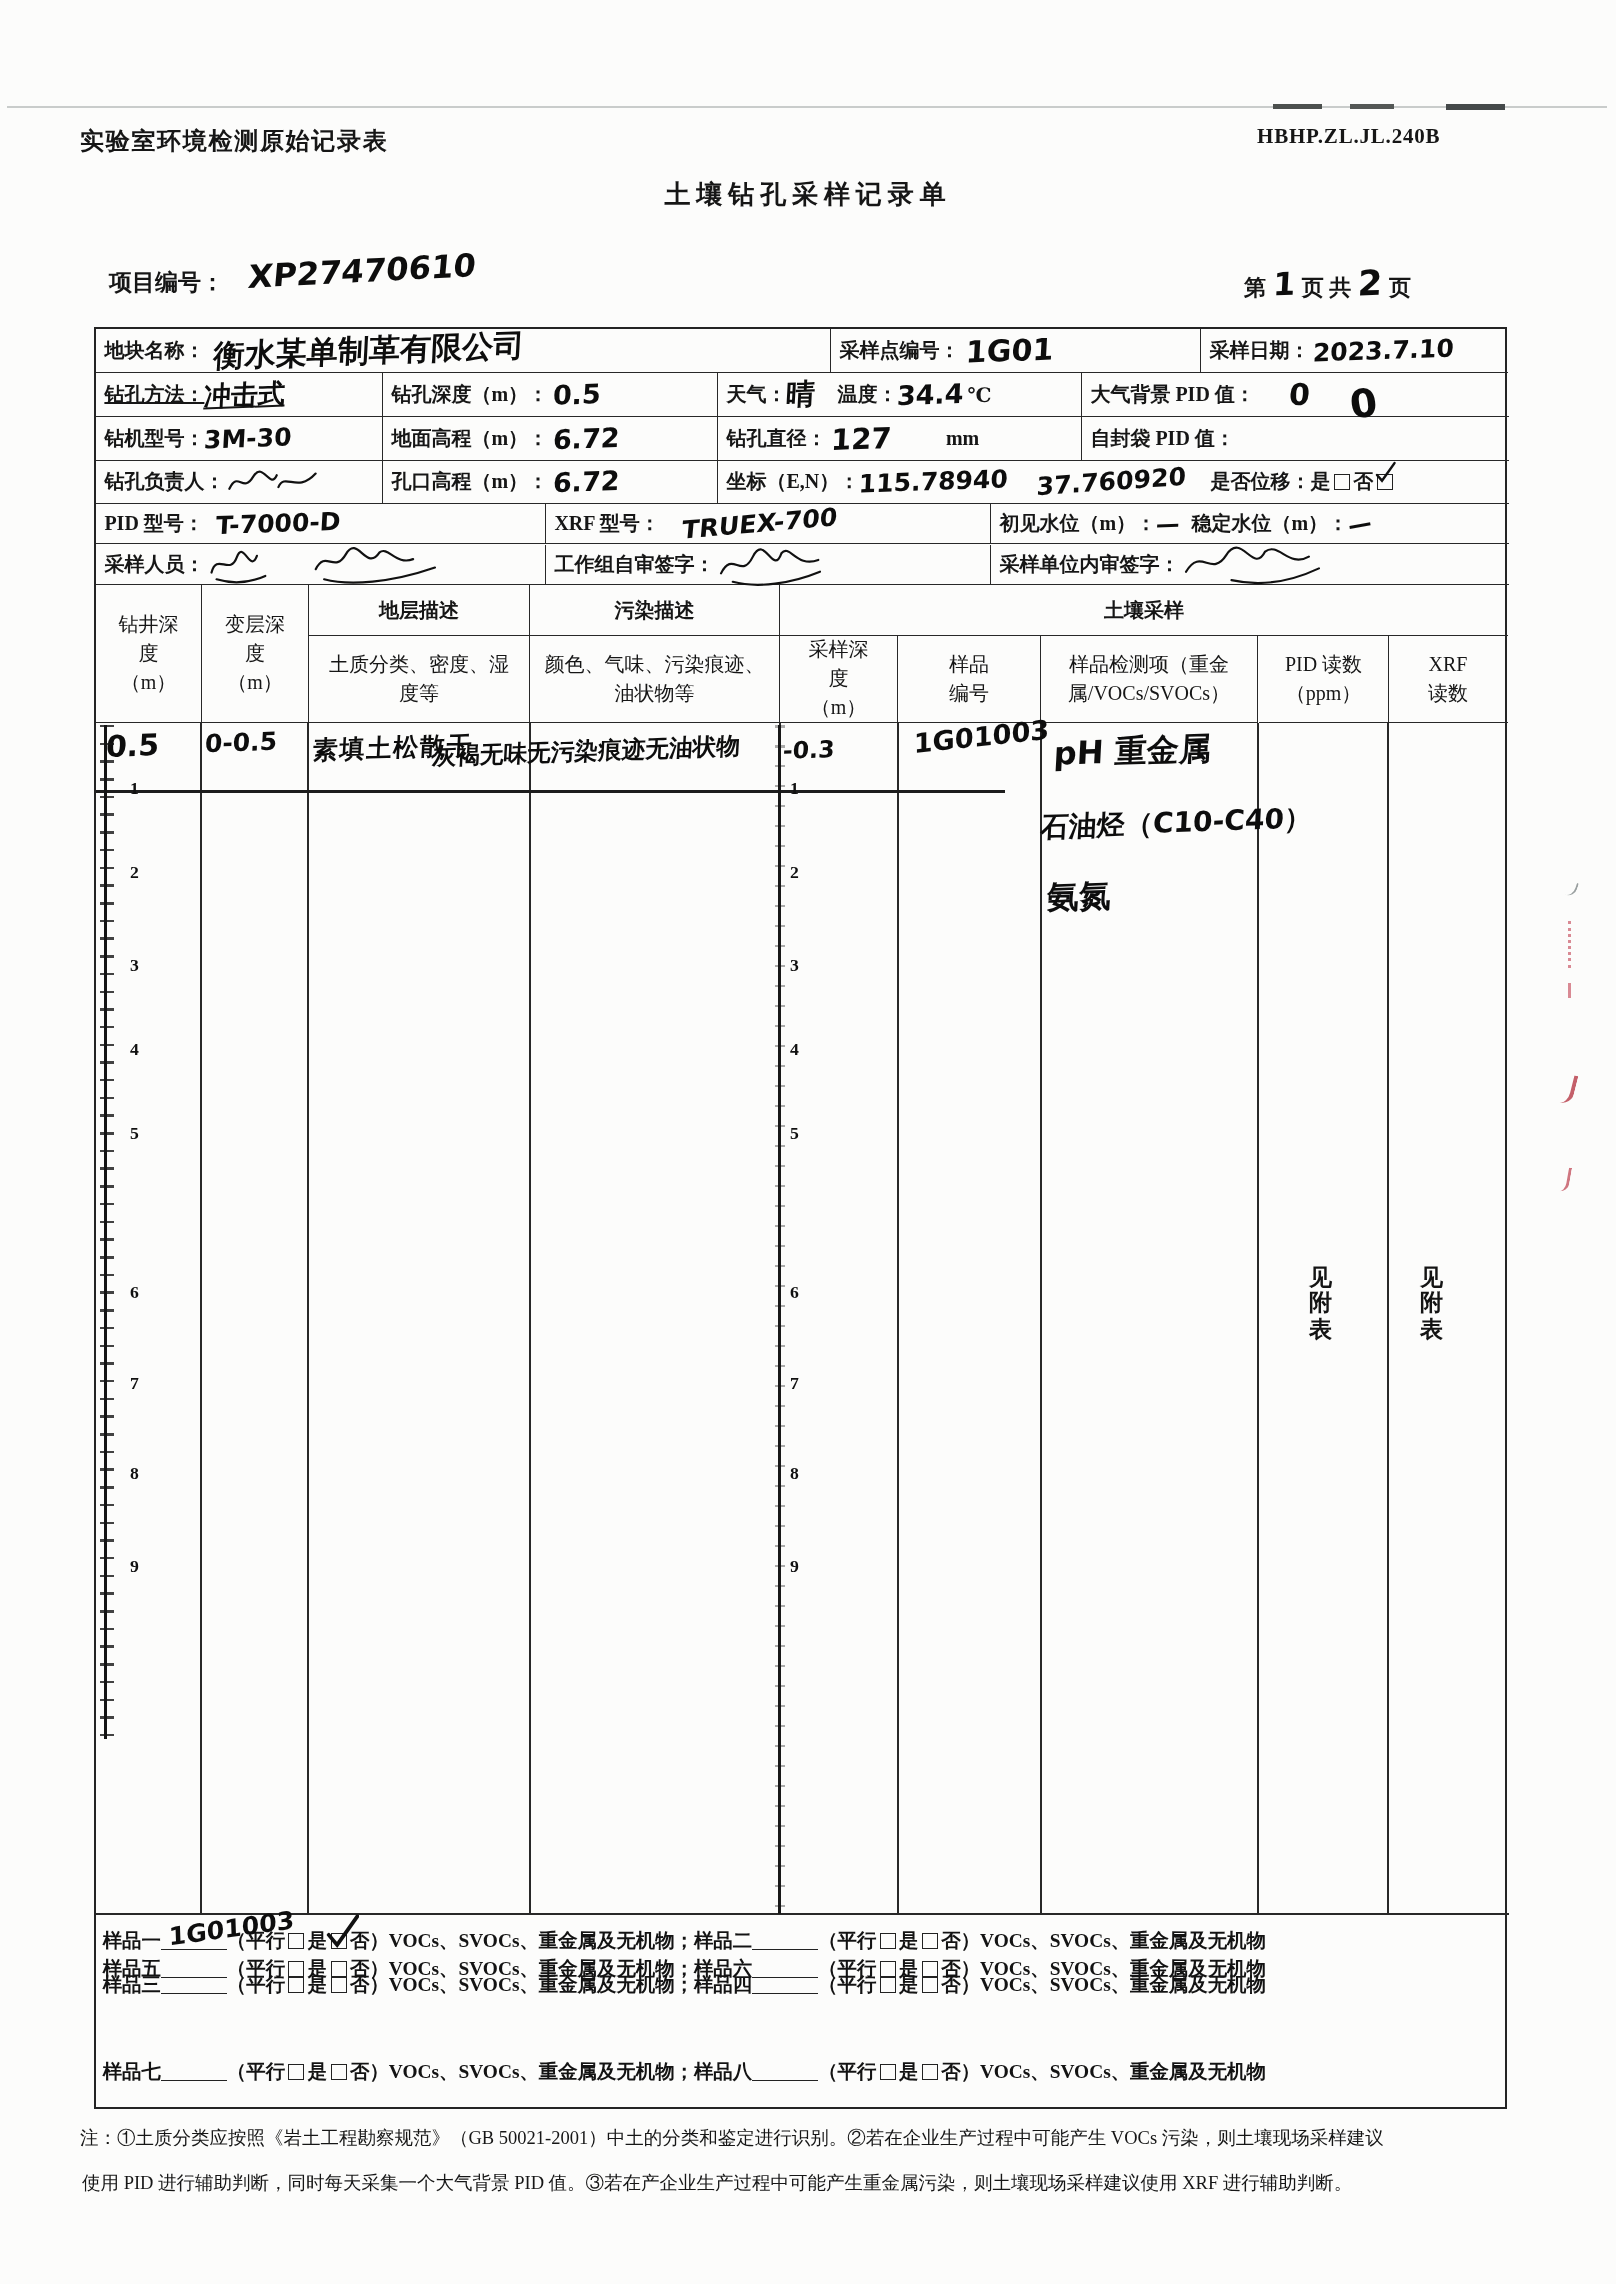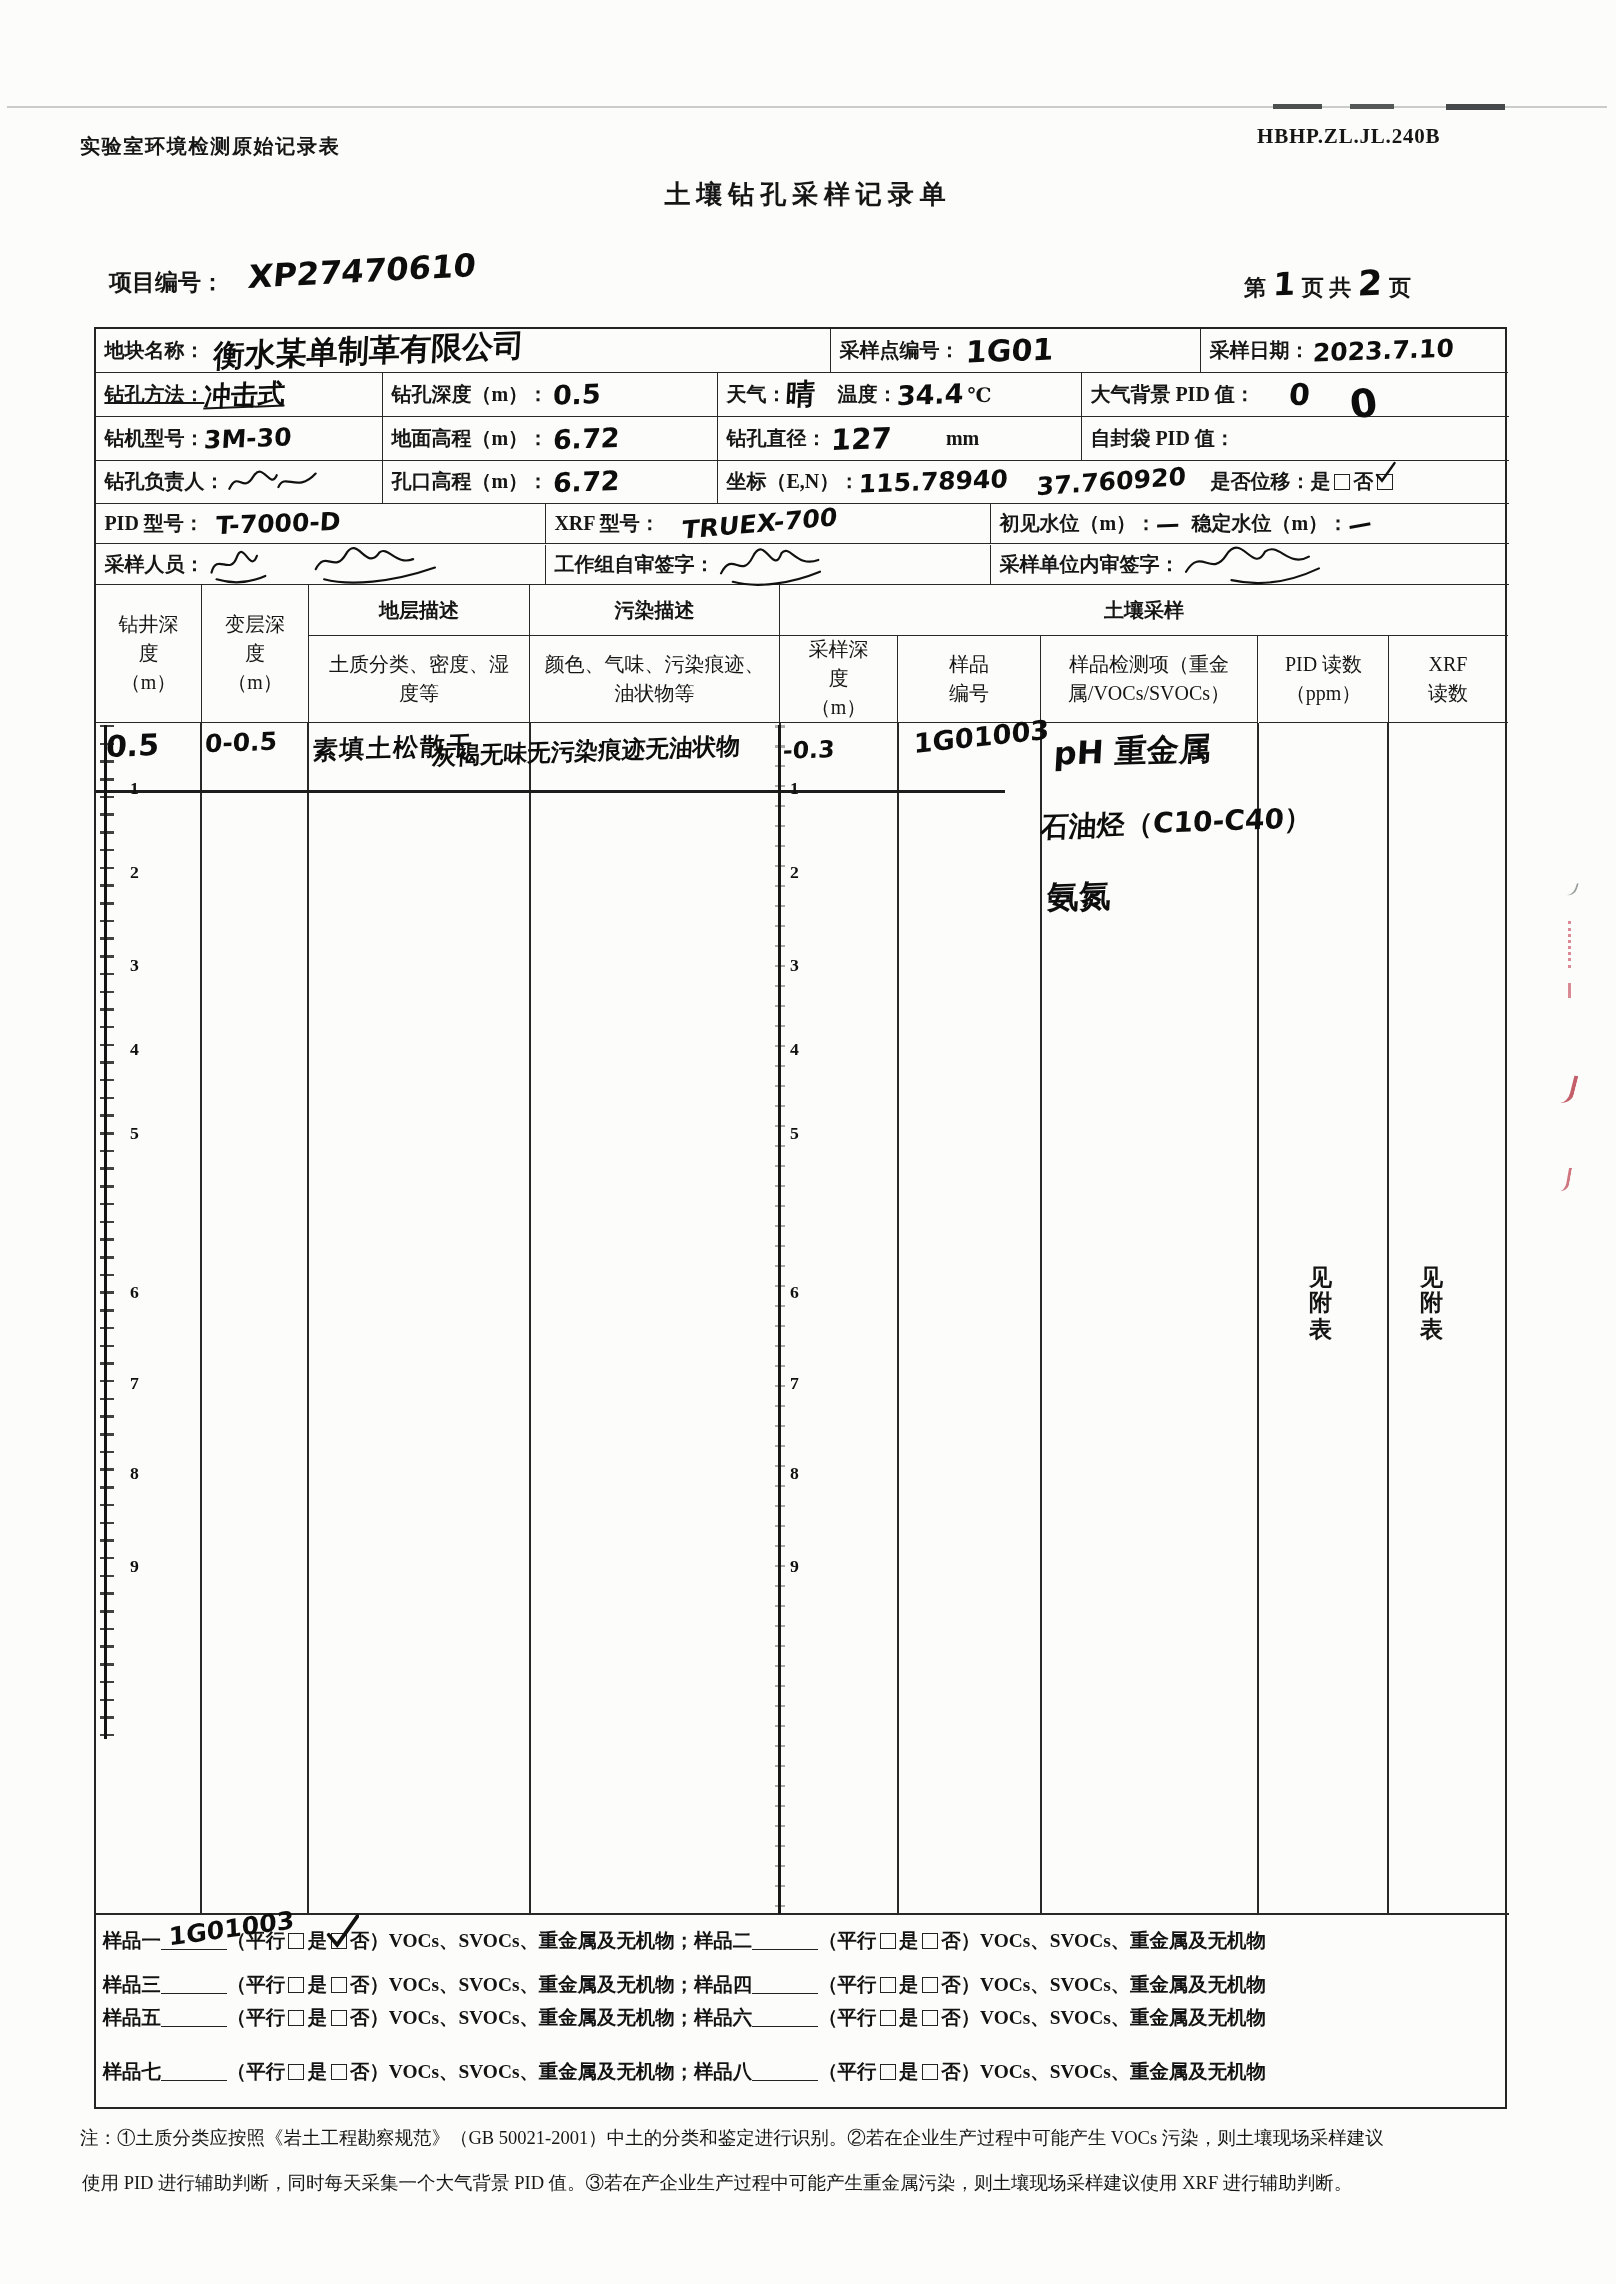--- a/index.html
+++ b/index.html
@@ -29,21 +29,21 @@
 </head>
 <body>
 
 <div id="page">
 
   <div class="abs" style="left:6.7px;top:106px;width:1600px;height:1.7px;background:#c9cccb;"></div>
   <div class="abs" style="left:1273px;top:104px;width:49px;height:5px;background:#4c504e;"></div>
   <div class="abs" style="left:1350px;top:104px;width:44px;height:5px;background:#545856;"></div>
   <div class="abs" style="left:1446px;top:104px;width:59px;height:5.9px;background:#45494a;"></div>
 
-  <div class="abs p" style="left:80px;top:125px;font-size:20px;font-weight:bold;letter-spacing:1.7px;margin-top:8px;">实验室环境检测原始记录表</div>
+  <div class="abs p" style="left:80px;top:125px;font-size:24px;font-weight:bold;letter-spacing:1.7px;">实验室环境检测原始记录表</div>
   <div class="abs p" style="left:1257px;top:124px;font-size:21px;font-weight:bold;letter-spacing:0.8px;">HBHP.ZL.JL.240B</div>
   <div class="abs p" style="left:0;top:177px;width:1616px;text-align:center;font-size:26px;font-weight:bold;letter-spacing:5.9px;">土壤钻孔采样记录单</div>
 
   <span class="abs p" style="left:109px;top:267px;font-size:23px;font-weight:bold;">项目编号：</span>
   <span class="abs hw" style="left:249px;top:252px;font-size:32px;transform:skewX(-8deg) rotate(-3deg);">XP27470610</span>
   <div class="abs" style="left:1244px;top:263px;display:flex;align-items:baseline;gap:6.7px;">
     <span class="p" style="font-size:22px;font-weight:bold;">第</span>
     <span class="hw" style="font-size:32px;">1</span>
     <span class="p" style="font-size:22px;font-weight:bold;">页 共</span>
     <span class="hw" style="font-size:35px;">2</span>
@@ -254,21 +254,21 @@
 
     <div class="sline" style="top:1598px;">
       <span>样品一</span><span class="blank"></span><span>（平行</span><span class="cb"></span><span>是</span><span class="cbwrap"><span class="cb"></span><svg width="37" height="37" viewBox="0 0 44 44" style="position:absolute;left:-5px;top:-17px;">
             <path d="M8 26 L18 38 L42 4" stroke="#111" stroke-width="4.5" fill="none" stroke-linecap="round"></path>
           </svg></span><span>否</span><span>）</span><span>VOCs、SVOCs、重金属及无机物</span><span>；</span><span>样品二</span><span class="blank"></span><span>（平行</span><span class="cb"></span><span>是</span><span class="cb"></span><span>否</span><span>）</span><span>VOCs、SVOCs、重金属及无机物</span>
       <span class="hw" style="position:absolute;left:66px;top:-13.5px;font-size:25px;transform:skewX(-6deg) rotate(-8deg);">1G01003</span>
     </div>
     <div class="sline" style="top:1642px;">
       <span>样品三</span><span class="blank"></span><span>（平行</span><span class="cb"></span><span>是</span><span class="cb"></span><span>否</span><span>）</span><span>VOCs、SVOCs、重金属及无机物</span><span>；</span><span>样品四</span><span class="blank"></span><span>（平行</span><span class="cb"></span><span>是</span><span class="cb"></span><span>否</span><span>）</span><span>VOCs、SVOCs、重金属及无机物</span>
     </div>
-    <div class="sline" style="top:1675px;">
+    <div class="sline" style="top:1626px;">
       <span>样品五</span><span class="blank"></span><span>（平行</span><span class="cb"></span><span>是</span><span class="cb"></span><span>否</span><span>）</span><span>VOCs、SVOCs、重金属及无机物</span><span>；</span><span>样品六</span><span class="blank"></span><span>（平行</span><span class="cb"></span><span>是</span><span class="cb"></span><span>否</span><span>）</span><span>VOCs、SVOCs、重金属及无机物</span>
     </div>
     <div class="sline" style="top:1729px;">
       <span>样品七</span><span class="blank"></span><span>（平行</span><span class="cb"></span><span>是</span><span class="cb"></span><span>否</span><span>）</span><span>VOCs、SVOCs、重金属及无机物</span><span>；</span><span>样品八</span><span class="blank"></span><span>（平行</span><span class="cb"></span><span>是</span><span class="cb"></span><span>否</span><span>）</span><span>VOCs、SVOCs、重金属及无机物</span>
     </div>
   </div>
 
   <div class="abs p" style="left:80px;top:2125px;width:1465px;font-size:18.5px;white-space:nowrap;">注：①土质分类应按照《岩土工程勘察规范》（GB 50021-2001）中土的分类和鉴定进行识别。②若在企业生产过程中可能产生 VOCs 污染，则土壤现场采样建议</div>
   <div class="abs p" style="left:82px;top:2170px;width:1465px;font-size:18.5px;white-space:nowrap;">使用 PID 进行辅助判断，同时每天采集一个大气背景 PID 值。③若在产企业生产过程中可能产生重金属污染，则土壤现场采样建议使用 XRF 进行辅助判断。</div>
 

